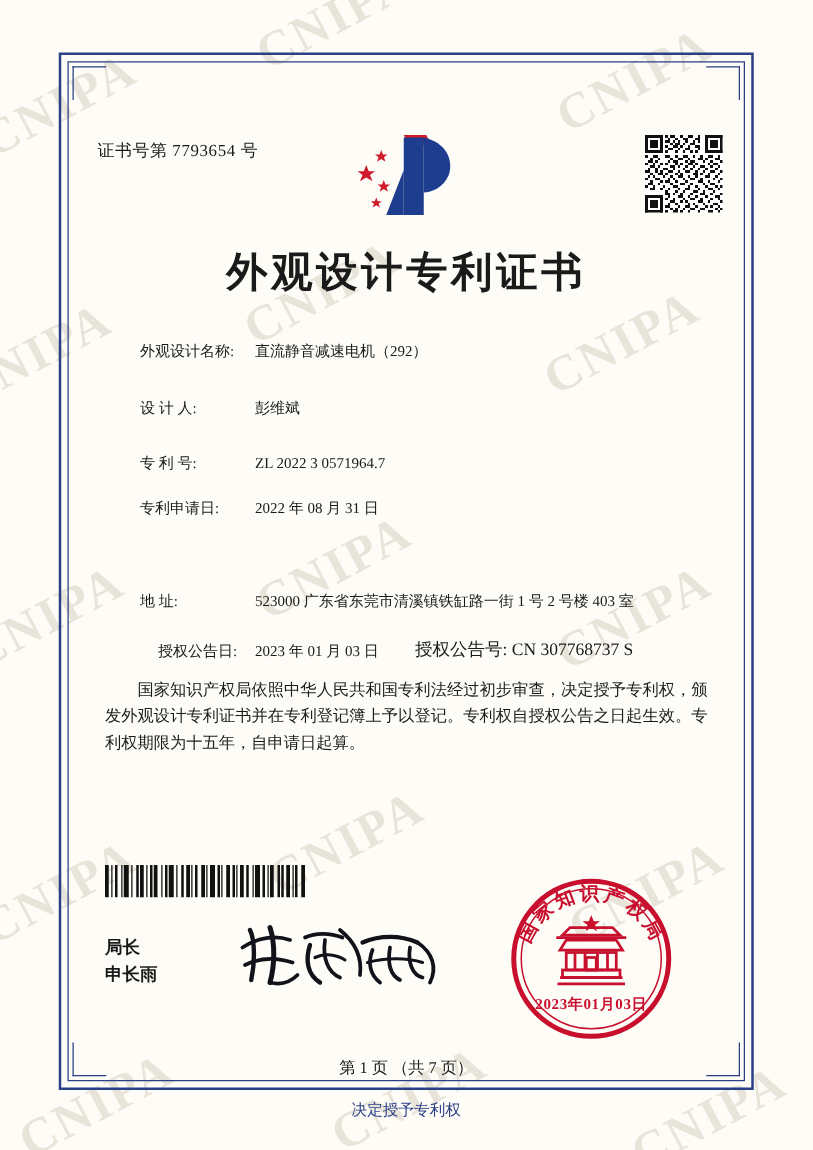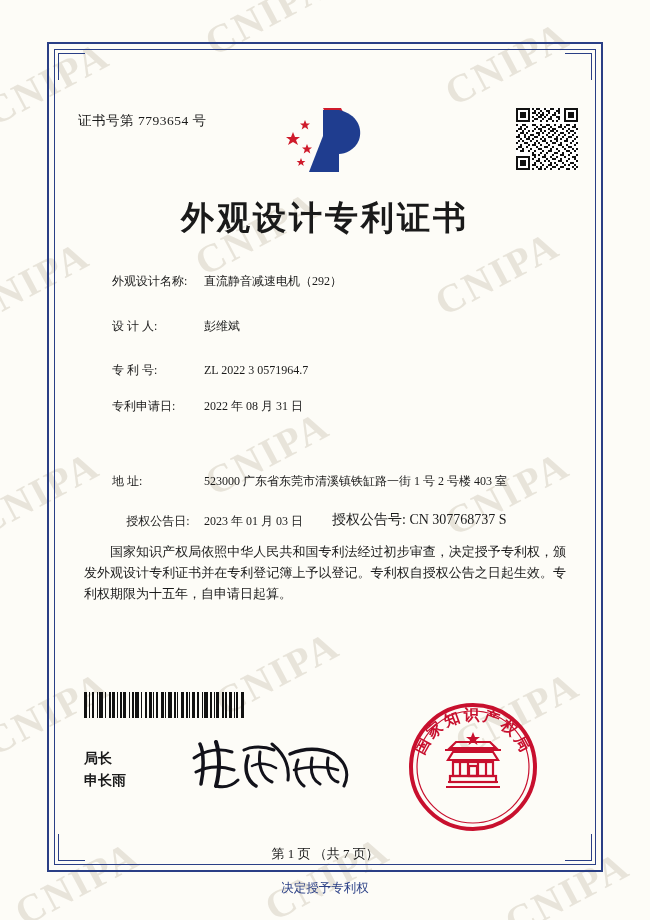--- a/index.html
+++ b/index.html
@@ -669,17 +669,18 @@
         <line x1="48" y1="95" x2="102" y2="95"></line>
       </g>
       <g fill="#c8102e" stroke="none">
         <polygon points="75,40 77,45 82,45 78,48 79.5,53 75,50 70.5,53 72,48 68,45 73,45"></polygon>
       </g>
       <text font-family="Liberation Serif, serif" font-size="15.5" font-weight="bold" fill="#c8102e" letter-spacing="3">
         <textPath href="#sealArcTop" startOffset="50%" text-anchor="middle">国家知识产权局</textPath>
       </text>
     </svg>
   </div>
+  <div class="seal-date">2023年01月03日</div>
 
   <div class="page-num">第 1 页 （共 7 页）</div>
 </div>
 
 <div class="footer-note">决定授予专利权</div>
 
 </body></html>

